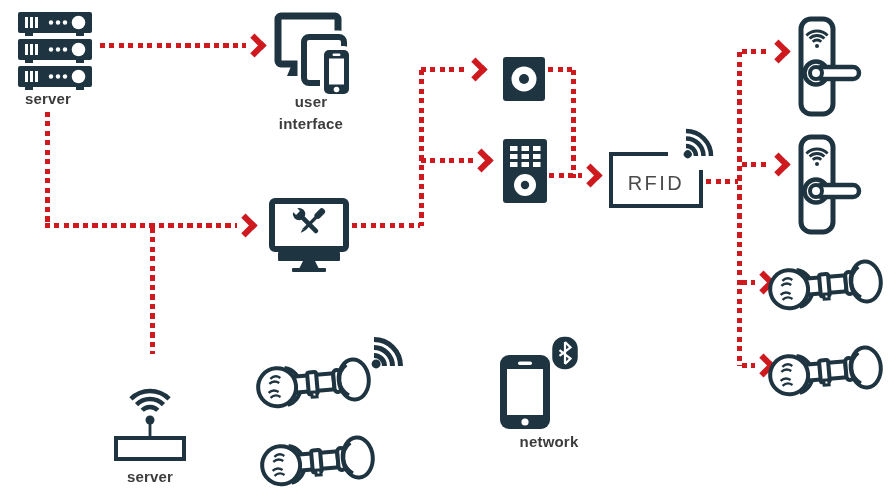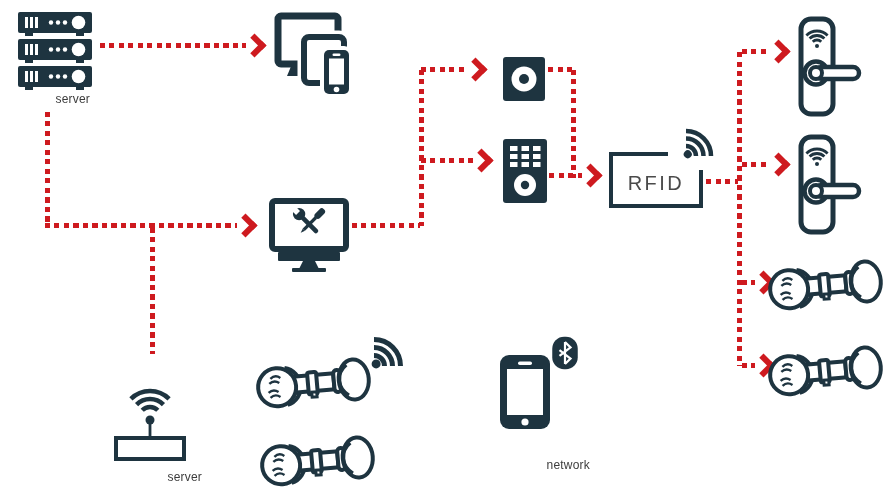--- a/index.html
+++ b/index.html
@@ -13,22 +13,22 @@
   .stage{position:relative;width:888px;height:500px;background:var(--background);
          overflow:hidden;font-family:"Liberation Sans",sans-serif;}
   .node{position:absolute;}
   .dh{position:absolute;height:5px;
       background:repeating-linear-gradient(90deg,var(--accent) 0 5px,transparent 5px 9.5px);}
   .dv{position:absolute;width:5px;
       background:repeating-linear-gradient(180deg,var(--accent) 0 5px,transparent 5px 9.5px);}
   .chev{position:absolute;width:11px;height:11px;
         border-top:6px solid var(--accent);border-right:6px solid var(--accent);
         transform:rotate(45deg);}
-  .lbl{position:absolute;color:var(--label);font-size:12px;font-weight:400;
-       text-align:right;line-height:22px;letter-spacing:.2px;}
+  .lbl{position:absolute;color:var(--label);font-size:15px;font-weight:700;
+       text-align:center;line-height:22px;letter-spacing:.2px;}
   .lbl span{display:block;}
   .rfid-box{position:absolute;left:609px;top:152px;width:94px;height:56px;
             box-sizing:border-box;border:4px solid var(--icon);background:#fff;
             display:flex;align-items:center;justify-content:center;}
   .rfid-box span{color:var(--rfid_text);font-size:20px;font-weight:400;
                  letter-spacing:2.5px;padding-top:6px;}
   svg{display:block;overflow:visible;}
   .fi{fill:var(--icon);}
   .fw{fill:#fff;}
   .si{fill:none;stroke:var(--icon);}
@@ -117,20 +117,24 @@
       <polygon class="fi" points="18,52 13,64 36,64 31,52"></polygon>
       <rect x="30" y="25" width="40" height="46" rx="5" fill="#fff" stroke="#fff" stroke-width="13"></rect>
       <rect class="siw" stroke-width="6" x="30" y="25" width="40" height="46" rx="5"></rect>
       <rect x="50" y="38" width="25" height="44" rx="5" fill="#fff" stroke="#fff" stroke-width="8"></rect>
       <rect class="fi" x="50" y="38" width="25" height="44" rx="5"></rect>
       <rect class="fw" x="55" y="46.5" width="15" height="26"></rect>
       <rect class="fw" x="58.5" y="41.5" width="8" height="2.6" rx="1.3"></rect>
       <circle class="fw" cx="62.5" cy="77.5" r="2.8"></circle>
     </svg>
   </div>
+  <div class="lbl" style="left:251px;top:91px;width:120px;">
+    <span>user</span>
+    <span>interface</span>
+  </div>
 
   <div class="node" style="left:268px;top:198px;">
     <svg width="82" height="76" viewBox="0 0 82 76">
       <rect class="siw" stroke-width="6" x="4" y="3" width="74" height="48" rx="3"></rect>
       <rect class="fi" x="10" y="54" width="62" height="9" rx="1"></rect>
       <polygon class="fi" points="35,63 31,71 51,71 47,63"></polygon>
       <rect class="fi" x="24" y="70" width="34" height="4" rx="1"></rect>
       <g transform="rotate(45 41 26)" class="fi">
         <rect x="38" y="5" width="6.5" height="12" rx="3"></rect>
         <rect x="39.7" y="16.5" width="3.2" height="17"></rect>
@@ -302,17 +306,17 @@
       <rect class="fw" x="20" y="7.5" width="14" height="3.5" rx="1.75"></rect>
       <circle class="fw" cx="27" cy="68" r="3.6"></circle>
     </svg>
   </div>
   <div class="node" style="left:551px;top:336px;">
     <svg width="28" height="34" viewBox="0 0 32 40">
       <rect class="fi" x="1" y="1" width="30" height="38" rx="14"></rect>
       <path d="M16 7 V33 M16 7 L22.5 13.5 L9.5 23.5 M16 33 L22.5 26.5 L9.5 16.5" stroke="#fff" stroke-width="2.6" fill="none"></path>
     </svg>
   </div>
-  <div class="lbl" style="left:468px;top:431px;width:122px;line-height:21px;margin-top:24px;">
+  <div class="lbl" style="left:488px;top:431px;width:122px;line-height:21px;">
     <span>network</span>
   </div>
 
 </div>
 
 </body></html>

